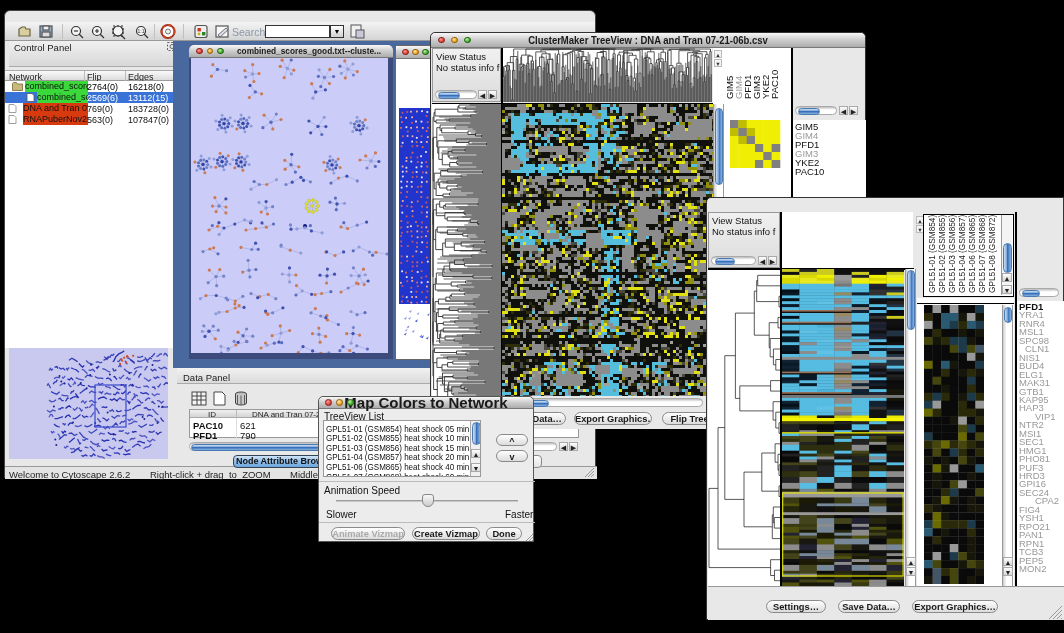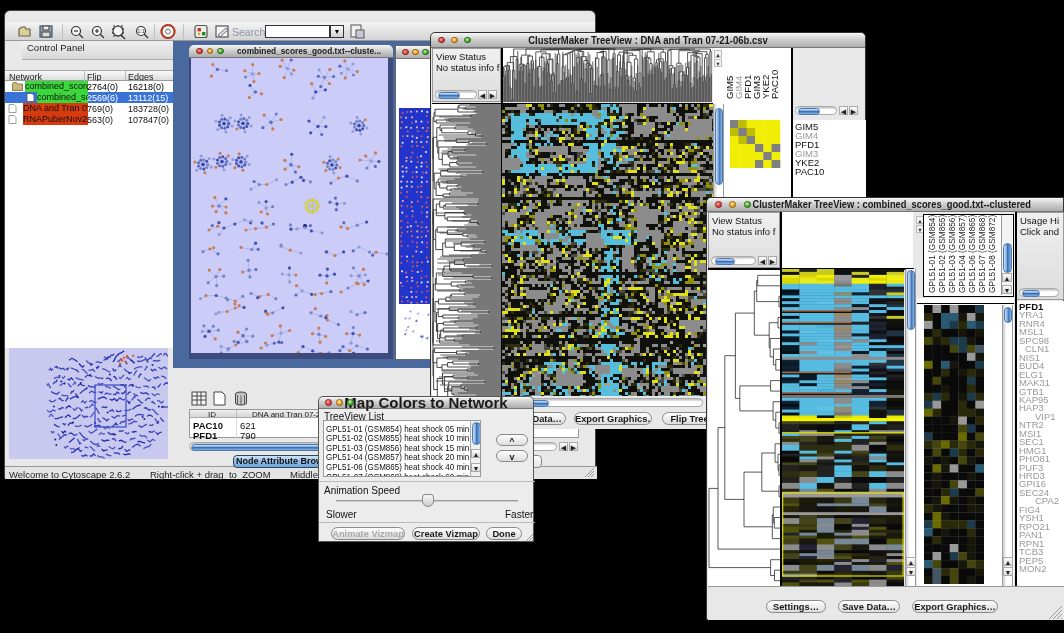--- a/index.html
+++ b/index.html
@@ -69,21 +69,21 @@
       <div class="a" style="left:149px;top:2px;width:1px;height:15px;background:#c0c0c0"></div>
       <div class="a" style="left:178px;top:2px;width:1px;height:15px;background:#c0c0c0"></div>
       <div class="a" style="left:227px;top:4px;font-size:10.5px;color:#8a96a8">Search:</div>
       <div class="a" style="left:260px;top:2.5px;width:65px;height:13px;background:#fff;border:1px solid #333"></div>
       <div class="a" style="left:325px;top:2.5px;width:14px;height:13px;background:linear-gradient(#fefefe,#d0d0d0);border:1px solid #333;font-size:7px;text-align:center;line-height:12px">▼</div>
       <svg class="a" style="left:344px;top:2px" width="16" height="15" viewBox="0 0 16 15">
         <rect x="2" y="1" width="10" height="12" fill="#f0f0f0" stroke="#555"></rect>
         <rect x="7" y="6" width="8" height="8" fill="#c8c8d8" stroke="#555"></rect>
       </svg>
     </div>
-    <div class="a" style="left:17px;top:30px;width:168px;height:19px;background:linear-gradient(#f0f0f0,#d8d8d8);border-bottom:1px solid #aaa">
+    <div class="a" style="left:4px;top:30px;width:168px;height:26px;background:linear-gradient(#f0f0f0,#d8d8d8);border-bottom:1px solid #aaa">
       <span style="font-size:9.5px;color:#222;position:absolute;left:5px;top:1px">Control Panel</span>
       <svg class="a" style="left:158px;top:1px" width="10" height="9">
         <rect x="0.5" y="0.5" width="8" height="8" fill="none" stroke="#666" stroke-dasharray="2 1.5"></rect>
         <circle cx="5" cy="4.5" r="2" fill="none" stroke="#666"></circle>
       </svg>
     </div>
     <div class="a" style="left:0;top:59px;width:168px;height:11px;background:linear-gradient(#fafafa,#dcdcdc);border-top:1px solid #aaa;border-bottom:1px solid #999;font-size:9px;color:#222">
       <span class="a" style="left:4px;top:1px">Network</span>
       <span class="a" style="left:82px;top:1px">Flip</span>
       <span class="a" style="left:123px;top:1px">Edges</span>
@@ -954,20 +954,23 @@
             <circle cx="152.0" cy="288.7" r="1.6" fill="#5a6cc0"></circle>
             <circle cx="148.9" cy="292.7" r="1.6" fill="#5a6cc0"></circle>
             <circle cx="158.6" cy="292.5" r="1.6" fill="#cc7a52"></circle>
             <circle cx="162.6" cy="295.4" r="1.6" fill="#3e50b0"></circle>
             <circle cx="165.8" cy="287.8" r="1.6" fill="#7384c8"></circle>
             <circle cx="176.4" cy="291.1" r="1.6" fill="#5a6cc0"></circle>
           </svg></div>
       </div>
     </div>
     <div class="a" style="left:172px;top:357px;width:415px;height:98px;background:#e8e8e8">
+      <div class="a" style="left:0;top:0;width:100%;height:16px;background:linear-gradient(#f2f2f2,#dadada);border-bottom:1px solid #aaa">
+        <span style="font-size:9.5px;color:#222;position:absolute;left:6px;top:4px">Data Panel</span>
+      </div>
       <svg class="a" style="left:14px;top:22px" width="64" height="17" viewBox="0 0 64 17">
         <g stroke="#444" fill="#f4f4f4">
           <rect x="1" y="2" width="14" height="13"></rect>
           <path d="M1 6h14M1 10h14M6 2v13M10 2v13" stroke-width="1"></path>
         </g>
         <g stroke="#444" fill="#fff">
           <path d="M23 2h8l3 3v10h-11z"></path>
         </g>
         <g stroke="#444" fill="#b8b8b8">
           <ellipse cx="50" cy="4" rx="5.5" ry="2"></ellipse>
@@ -1142,26 +1145,20 @@
     <div class="a" style="left:186px;top:112px;font-size:10px;color:#111">Faster</div>
     <div class="a" style="left:0;top:125px;width:216px;height:1px;background:#bbb"></div>
     <div class="mbtn" style="left:12px;top:130px;width:74px;height:13px;line-height:13px;color:#aaa">Animate Vizmap</div>
     <div class="mbtn" style="left:93px;top:130px;width:68px;height:13px;line-height:13px">Create Vizmap</div>
     <div class="mbtn" style="left:167px;top:130px;width:36px;height:13px;line-height:13px">Done</div>
     <svg class="a" style="left:206px;top:136px" width="9" height="9">
       <path d="M1 8L8 1M4 8l4-4M7 8l1-1" stroke="#999" stroke-width="1"></path>
     </svg>
   </div>
 <div class="a" style="left:706px;top:197px;width:358px;height:423px;background:#e8e8e8;border:1px solid #333;border-radius:5px 0 0 0;z-index:30">
-    <div class="tbar a" style="left:0;top:0;width:100%;height:14px;border-radius:5px 0 0 0">
-      <div class="lt lr" style="left:8px"></div>
-      <div class="lt ly" style="left:22px"></div>
-      <div class="lt lg" style="left:37px"></div>
-      <div class="tt" style="font-size:10px;line-height:14px;padding-left:49px;text-align:left;transform:scaleX(0.93);transform-origin:0 0">ClusterMaker TreeView : combined_scores_good.txt--clustered</div>
-    </div>
     <div class="a vs" style="left:1px;top:14px;width:72px;height:56px">View Status<br>No status info f</div>
     <div class="a scroller" style="left:4px;top:58px;width:45px">
       <div class="sthumb" style="left:3px;width:20px"></div>
     </div>
     <div class="a sarr" style="left:51px;top:58px">◀</div>
     <div class="a sarr" style="left:61px;top:58px">▶</div>
     <div class="blkline" style="left:73px;top:14px;width:1.5px;height:374px"></div>
     <div class="a" style="left:75px;top:14px;width:131px;height:56px;background:#fff"></div>
     <div class="blkline" style="left:1px;top:70px;width:206px;height:1.5px"></div>
     <div class="a tarr" style="left:209px;top:18px">▲</div>
@@ -1173,21 +1170,20 @@
       <div class="a" style="left:33.0px;top:78px;font-size:9px;color:#222;transform:rotate(-90deg) scaleX(0.92);transform-origin:0 0;white-space:nowrap">GPL51-04 (GSM857)</div>
       <div class="a" style="left:43.0px;top:78px;font-size:9px;color:#222;transform:rotate(-90deg) scaleX(0.92);transform-origin:0 0;white-space:nowrap">GPL51-06 (GSM865)</div>
       <div class="a" style="left:53.0px;top:78px;font-size:9px;color:#222;transform:rotate(-90deg) scaleX(0.92);transform-origin:0 0;white-space:nowrap">GPL51-07 (GSM868)</div>
       <div class="a" style="left:63.0px;top:78px;font-size:9px;color:#222;transform:rotate(-90deg) scaleX(0.92);transform-origin:0 0;white-space:nowrap">GPL51-08 (GSM872)</div>
       <div class="a" style="left:77px;top:0;width:11px;height:80px;background:#f4f4f4;border-left:1px solid #999">
         <div class="vthumb" style="top:28px;height:30px"></div>
         <div class="a sarr" style="left:0;top:58px;width:10px">▲</div>
         <div class="a sarr" style="left:0;top:70px;width:10px">▼</div>
       </div>
     </div>
-    <div class="a vs" style="left:309px;top:14px;width:48px;height:88px">Usage Hi<br>Click and</div>
     <div class="a scroller" style="left:312px;top:90px;width:40px">
       <div class="sthumb" style="left:2px;width:18px"></div>
     </div>
     <div class="blkline" style="left:308px;top:14px;width:1.5px;height:374px"></div>
     <div class="a" style="left:1px;top:72px;width:72px;height:316px;background:#fff"><svg width="72" height="316" viewBox="0 0 72 316">
         <path d="M72.0 152.7H71.0V163.3H72.0M72.0 89.5H67.8V100.1H72.0M72.0 247.5H66.3V258.1H72.0M72.0 194.9H71.0V205.4H72.0M72.0 237.0H65.3V252.8H66.3M72.0 215.9H71.0V226.5H72.0M72.0 300.2H66.5V310.7H72.0M72.0 142.2H67.8V158.0H71.0M72.0 184.3H70.0V200.1H71.0M72.0 173.8H67.1V192.2H70.0M72.0 79.0H65.4V94.8H67.8M72.0 47.4H70.0V57.9H72.0M72.0 26.3H71.0V36.9H72.0M65.3 244.9H64.3V268.6H72.0M72.0 289.7H62.6V305.5H66.5M72.0 68.5H62.2V86.9H65.4M70.0 52.7H61.2V77.7H62.2M72.0 131.7H65.1V150.1H67.8M72.0 110.6H62.6V121.1H72.0M67.1 183.0H53.8V221.2H71.0M72.0 5.3H49.7V15.8H72.0M49.7 10.5H48.7V31.6H71.0M48.7 21.1H46.3V65.2H61.2M53.8 202.1H36.0V256.8H64.3M62.6 115.9H31.8V140.9H65.1M46.3 43.1H27.4V128.4H31.8M27.4 85.7H16.8V229.4H36.0M16.8 157.6H10.0V279.1H72.0M10.0 218.4H1.0V297.6H62.6" fill="none" stroke="#111" stroke-width="0.7"></path>
       </svg></div>
     <div class="a" style="left:75px;top:71px;width:122px;height:317px;background:#111"><svg width="122" height="317" viewBox="0 0 122 317">
         <rect x="0.0" y="0.0" width="17.7" height="3.3" fill="#caca20"></rect>
         <rect x="17.4" y="0.0" width="17.7" height="3.3" fill="#222"></rect>

